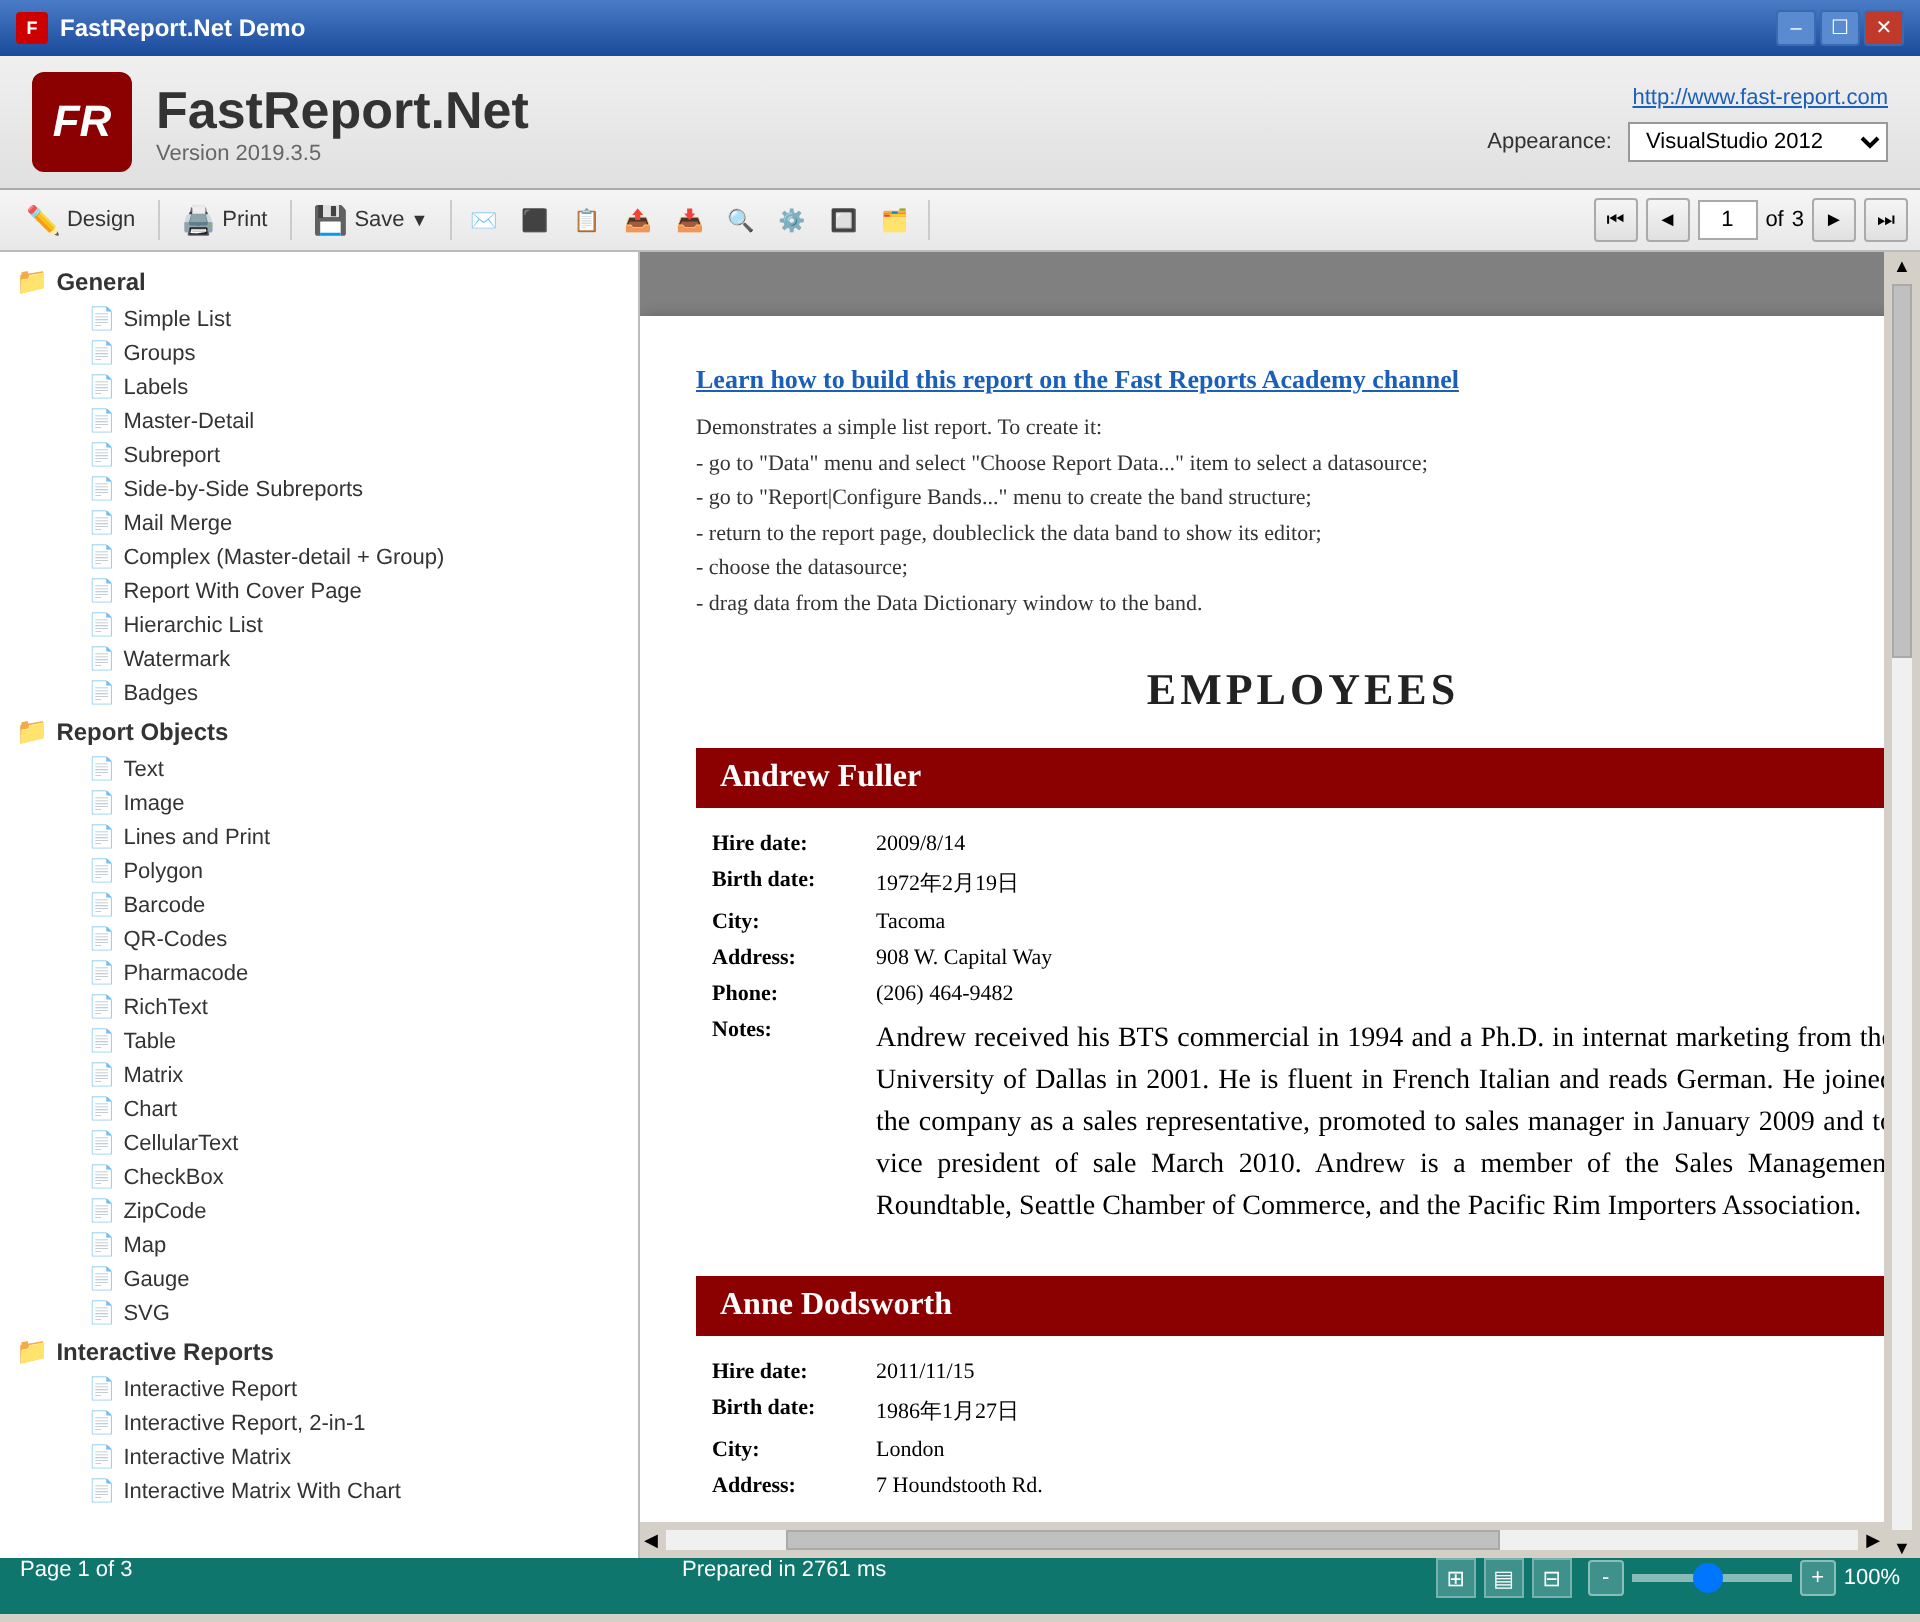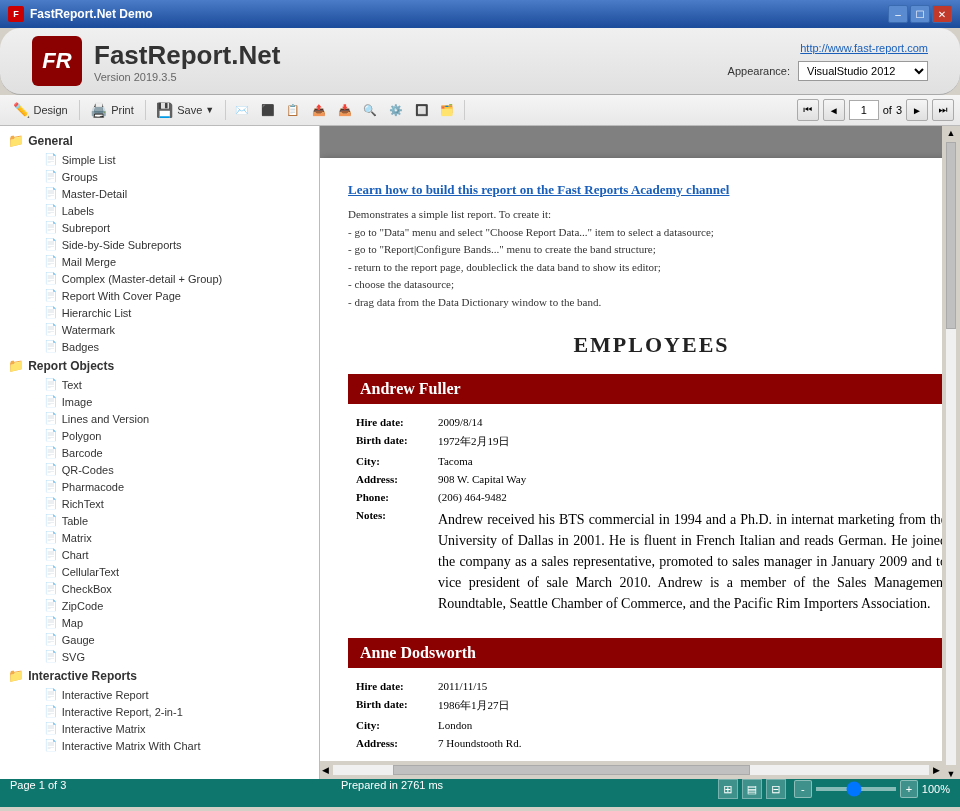--- a/index.html
+++ b/index.html
@@ -16,26 +16,25 @@
     }
     .title-bar-left { display: flex; align-items: center; gap: 6px; color: white; font-size: 12px; font-weight: bold; }
     .title-bar-icon { width: 16px; height: 16px; background: #cc0000; border-radius: 2px; display: flex; align-items: center; justify-content: center; color: white; font-size: 9px; font-weight: bold; }
     .title-bar-controls { display: flex; gap: 2px; }
     .title-btn { width: 20px; height: 18px; background: #5a8ad0; border: 1px solid #3a6ab0; border-radius: 2px; display: flex; align-items: center; justify-content: center; font-size: 10px; color: white; cursor: pointer; }
     .title-btn.close { background: #c0392b; }
 
     
     .header {
       background: linear-gradient(to bottom, #f0f0f0, #e0e0e0);
-      padding: 8px 32px;
+      padding: 8px 16px;
       border-bottom: 1px solid #aaa;
       display: flex;
       align-items: center;
       justify-content: space-between;
-      border-radius: 21px;
     }
     .logo-area { display: flex; align-items: center; gap: 12px; }
     .logo-icon { width: 50px; height: 50px; background: #8b0000; border-radius: 6px; display: flex; align-items: center; justify-content: center; color: white; font-size: 22px; font-weight: bold; font-style: italic; }
     .logo-text { font-size: 26px; font-weight: bold; color: #333; }
     .logo-version { font-size: 11px; color: #666; }
     .header-right { text-align: right; }
     .header-link { color: #1a5fba; font-size: 11px; text-decoration: underline; }
     .appearance-row { display: flex; align-items: center; gap: 8px; margin-top: 6px; font-size: 11px; color: #333; }
     .appearance-select { font-size: 11px; border: 1px solid #999; padding: 2px 4px; background: white; min-width: 130px; }
 
@@ -254,25 +253,25 @@
         <div class="tree-item">
           <span class="doc-icon"></span>
           <span>Simple List</span>
         </div>
         <div class="tree-item">
           <span class="doc-icon"></span>
           <span>Groups</span>
         </div>
         <div class="tree-item">
           <span class="doc-icon"></span>
+          <span>Labels</span>
+        </div>
+        <div class="tree-item">
+          <span class="doc-icon"></span>
           <span>Master-Detail</span>
-        </div>
-        <div class="tree-item">
-          <span class="doc-icon"></span>
-          <span>Labels</span>
         </div>
         <div class="tree-item">
           <span class="doc-icon"></span>
           <span>Subreport</span>
         </div>
         <div class="tree-item">
           <span class="doc-icon"></span>
           <span>Side-by-Side Subreports</span>
         </div>
         <div class="tree-item">
@@ -309,21 +308,21 @@
         <div class="tree-item">
           <span class="doc-icon"></span>
           <span>Text</span>
         </div>
         <div class="tree-item">
           <span class="doc-icon"></span>
           <span>Image</span>
         </div>
         <div class="tree-item">
           <span class="doc-icon"></span>
-          <span>Lines and Version</span>
+          <span>Lines and Print</span>
         </div>
         <div class="tree-item">
           <span class="doc-icon"></span>
           <span>Polygon</span>
         </div>
         <div class="tree-item">
           <span class="doc-icon"></span>
           <span>Barcode</span>
         </div>
         <div class="tree-item">

